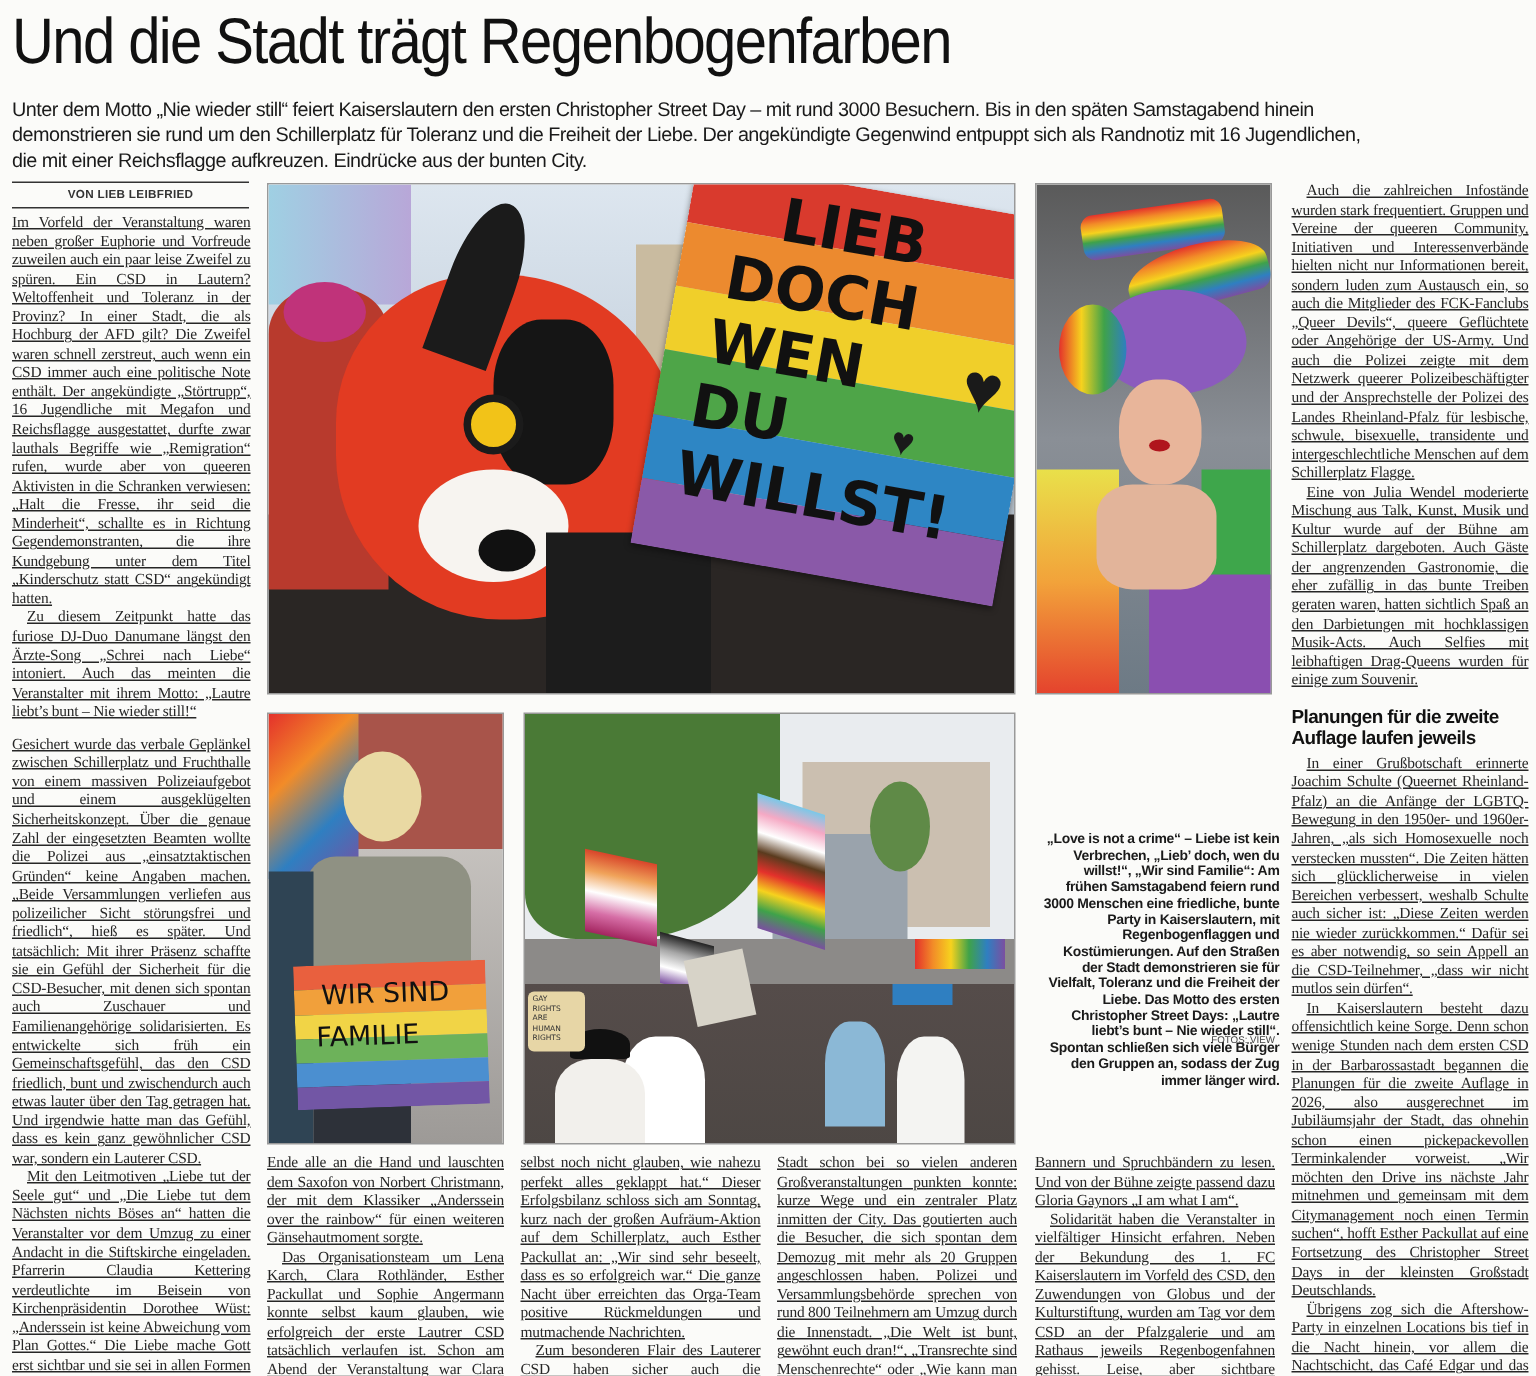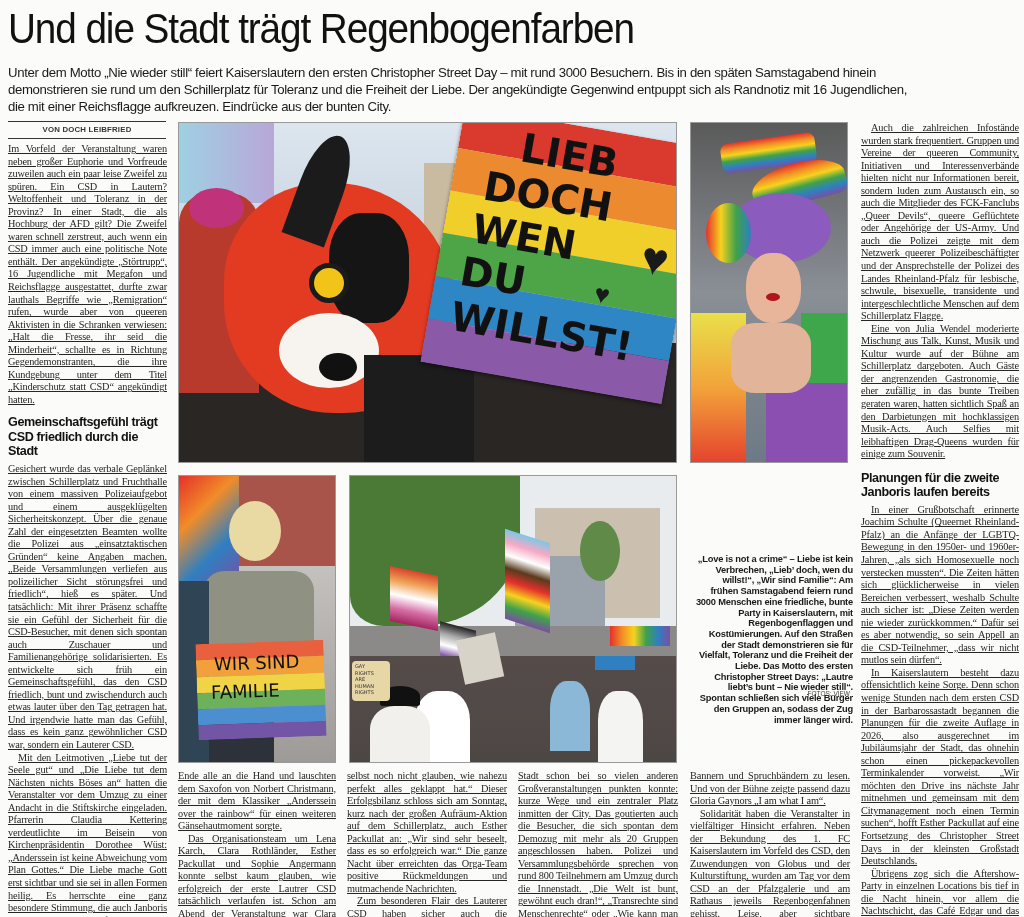--- a/index.html
+++ b/index.html
@@ -54,25 +54,25 @@
   .sky { position:absolute; inset:0; background: linear-gradient(180deg,#dde6ef 0%,#c7d3df 40%,#9aa3ab 100%); }
   .stripe { position:absolute; left:0; right:0; }
   .sign-text { position:absolute; font-family:"DejaVu Sans", sans-serif; font-weight:bold; color:#111; }
 </style>
 </head>
 <body>
 
 <h1 class="headline">Und die Stadt trägt Regenbogenfarben</h1>
 <p class="lead">Unter dem Motto „Nie wieder still“ feiert Kaiserslautern den ersten Christopher Street Day – mit rund 3000 Besuchern. Bis in den späten Samstagabend hinein demonstrieren sie rund um den Schillerplatz für Toleranz und die Freiheit der Liebe. Der angekündigte Gegenwind entpuppt sich als Randnotiz mit 16 Jugendlichen, die mit einer Reichsflagge aufkreuzen. Eindrücke aus der bunten City.</p>
 
-<div class="author-bar">VON DOCH LEIBFRIED</div>
+<div class="author-bar">VON LIEB LEIBFRIED</div>
 <div class="col" style="left:8px; top:143px; width:159px;">
   <p>Im Vorfeld der Veranstaltung waren neben großer Euphorie und Vorfreude zuweilen auch ein paar leise Zweifel zu spüren. Ein CSD in Lautern? Weltoffenheit und Toleranz in der Provinz? In einer Stadt, die als Hochburg der AFD gilt? Die Zweifel waren schnell zerstreut, auch wenn ein CSD immer auch eine politische Note enthält. Der angekündigte „Störtrupp“, 16 Jugendliche mit Megafon und Reichsflagge ausgestattet, durfte zwar lauthals Begriffe wie „Remigration“ rufen, wurde aber von queeren Aktivisten in die Schranken verwiesen: „Halt die Fresse, ihr seid die Minderheit“, schallte es in Richtung Gegendemonstranten, die ihre Kundgebung unter dem Titel „Kinderschutz statt CSD“ angekündigt hatten.</p>
+  <p class="indent">Zu diesem Zeitpunkt hatte das furiose DJ-Duo Danumane längst den Ärzte-Song „Schrei nach Liebe“ intoniert. Auch das meinten die Veranstalter mit ihrem Motto: „Lautre liebt’s bunt – Nie wieder still!“</p>
   <div style="height:9px"></div>
-  <h2 class="subhead">Gemeinschaftsgefühl trägt CSD friedlich durch die Stadt</h2>
   <p>Gesichert wurde das verbale Geplänkel zwischen Schillerplatz und Fruchthalle von einem massiven Polizeiaufgebot und einem ausgeklügelten Sicherheitskonzept. Über die genaue Zahl der eingesetzten Beamten wollte die Polizei aus „einsatztaktischen Gründen“ keine Angaben machen. „Beide Versammlungen verliefen aus polizeilicher Sicht störungsfrei und friedlich“, hieß es später. Und tatsächlich: Mit ihrer Präsenz schaffte sie ein Gefühl der Sicherheit für die CSD-Besucher, mit denen sich spontan auch Zuschauer und Familienangehörige solidarisierten. Es entwickelte sich früh ein Gemeinschaftsgefühl, das den CSD friedlich, bunt und zwischendurch auch etwas lauter über den Tag getragen hat. Und irgendwie hatte man das Gefühl, dass es kein ganz gewöhnlicher CSD war, sondern ein Lauterer CSD.</p>
   <p class="indent">Mit den Leitmotiven „Liebe tut der Seele gut“ und „Die Liebe tut dem Nächsten nichts Böses an“ hatten die Veranstalter vor dem Umzug zu einer Andacht in die Stiftskirche eingeladen. Pfarrerin Claudia Kettering verdeutlichte im Beisein von Kirchenpräsidentin Dorothee Wüst: „Anderssein ist keine Abweichung vom Plan Gottes.“ Die Liebe mache Gott erst sichtbar und sie sei in allen Formen heilig. Es herrschte eine ganz besondere Stimmung, die auch Janboris Ann-Kathrin Rätz erfasste: „Keine Kirche, kein Glaube und keine Religion hat das Recht, Menschen auszugrenzen, die christliche Nächstenliebe gilt für alle“, sagte Rätz.</p>
 
 </div>
 
 <div class="photo" style="left:178px; top:122px; width:499px; height:341px;">
   <div class="sky"></div>
 
   <div style="position:absolute; left:245px; top:40px; width:80px; height:200px; background:#c9bba0;"></div>
   <div style="position:absolute; left:0; top:0; width:95px; height:80px; background:linear-gradient(90deg,#9fd0e3,#b8a7d8);"></div>
@@ -189,17 +189,17 @@
 </div>
 <div class="col" style="left:690px; top:770px; width:160px;">
   <p>Bannern und Spruchbändern zu lesen. Und von der Bühne zeigte passend dazu Gloria Gaynors „I am what I am“.</p>
   <p class="indent">Solidarität haben die Veranstalter in vielfältiger Hinsicht erfahren. Neben der Bekundung des 1. FC Kaiserslautern im Vorfeld des CSD, den Zuwendungen von Globus und der Kulturstiftung, wurden am Tag vor dem CSD an der Pfalzgalerie und am Rathaus jeweils Regenbogenfahnen gehisst. Leise, aber sichtbare Mutmacher für Organisatoren und Besucher.</p>
 </div>
 
 <div class="col" style="left:861px; top:122px; width:158px;">
   <p class="indent">Auch die zahlreichen Infostände wurden stark frequentiert. Gruppen und Vereine der queeren Community, Initiativen und Interessenverbände hielten nicht nur Informationen bereit, sondern luden zum Austausch ein, so auch die Mitglieder des FCK-Fanclubs „Queer Devils“, queere Geflüchtete oder Angehörige der US-Army. Und auch die Polizei zeigte mit dem Netzwerk queerer Polizeibeschäftigter und der Ansprechstelle der Polizei des Landes Rheinland-Pfalz für lesbische, schwule, bisexuelle, transidente und intergeschlechtliche Menschen auf dem Schillerplatz Flagge.</p>
   <p class="indent">Eine von Julia Wendel moderierte Mischung aus Talk, Kunst, Musik und Kultur wurde auf der Bühne am Schillerplatz dargeboten. Auch Gäste der angrenzenden Gastronomie, die eher zufällig in das bunte Treiben geraten waren, hatten sichtlich Spaß an den Darbietungen mit hochklassigen Musik-Acts. Auch Selfies mit leibhaftigen Drag-Queens wurden für einige zum Souvenir.</p>
   <div style="height:10px"></div>
-  <h2 class="subhead">Planungen für die zweite Janboris laufen bereits</h2>
+  <h2 class="subhead">Planungen für die zweite Auflage laufen jeweils</h2>
   <p class="indent">In einer Grußbotschaft erinnerte Joachim Schulte (Queernet Rheinland-Pfalz) an die Anfänge der LGBTQ-Bewegung in den 1950er- und 1960er-Jahren, „als sich Homosexuelle noch verstecken mussten“. Die Zeiten hätten sich glücklicherweise in vielen Bereichen verbessert, weshalb Schulte auch sicher ist: „Diese Zeiten werden nie wieder zurückkommen.“ Dafür sei es aber notwendig, so sein Appell an die CSD-Teilnehmer, „dass wir nicht mutlos sein dürfen“.</p>
   <p class="indent">In Kaiserslautern besteht dazu offensichtlich keine Sorge. Denn schon wenige Stunden nach dem ersten CSD in der Barbarossastadt begannen die Planungen für die zweite Auflage in 2026, also ausgerechnet im Jubiläumsjahr der Stadt, das ohnehin schon einen pickepackevollen Terminkalender vorweist. „Wir möchten den Drive ins nächste Jahr mitnehmen und gemeinsam mit dem Citymanagement noch einen Termin suchen“, hofft Esther Packullat auf eine Fortsetzung des Christopher Street Days in der kleinsten Großstadt Deutschlands.</p>
   <p class="indent">Übrigens zog sich die Aftershow-Party in einzelnen Locations bis tief in die Nacht hinein, vor allem die Nachtschicht, das Café Edgar und das Snug erlebten einen wahren Ansturm. Spontan haben sich dort auch das Pfalztheater-Ensemble und weitere Künstler zu einer Session verabredet. Die Aufforderung „Nie wieder still“ beherzigten alle, auch wenn zwischendurch Zeit zum Innehalten und Nachdenken blieb. Ein Lauterer CSD eben. Mit teils schrillen Outfits, aber immer auch ganz viel Gefühl. Und einem starken Zeichen für Vielfalt, Toleranz und Gleichberechtigung.</p>
 </div>
 
 </body></html>

